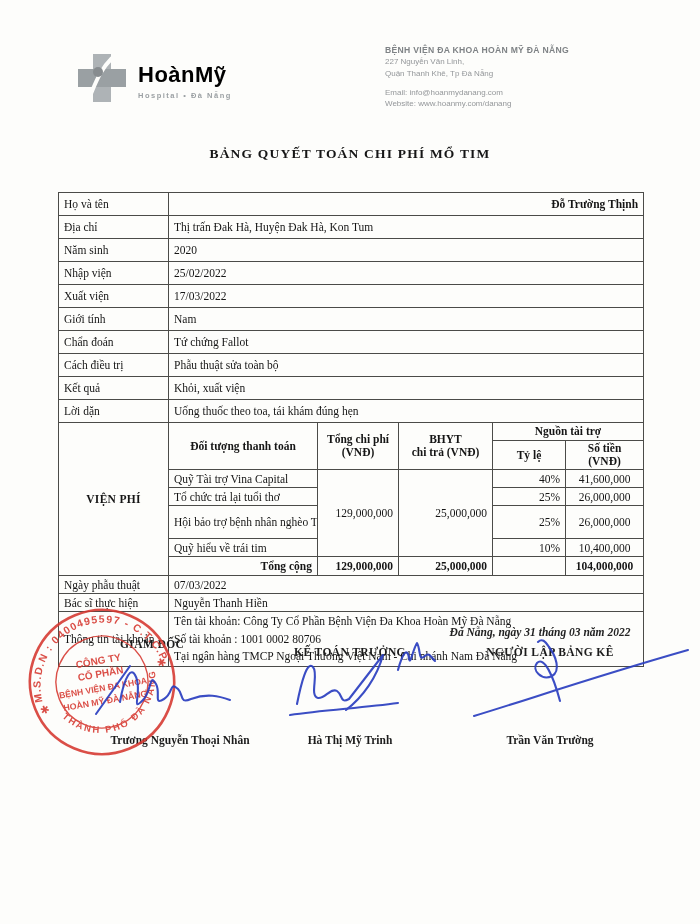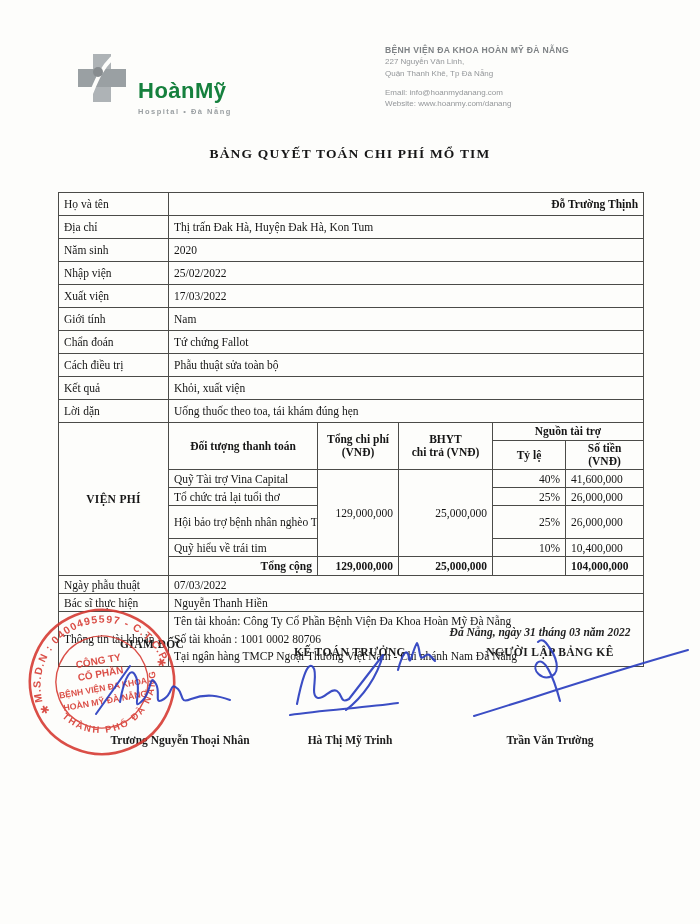--- a/index.html
+++ b/index.html
@@ -7,42 +7,42 @@
     position:relative;width:700px;height:924px;margin:0 auto;
     background:#fdfdfb;overflow:hidden;
     font-family:"Liberation Serif","DejaVu Serif",serif;
     color:#1c1c1c;
   }
   
   .letterhead{position:absolute;left:0;top:0;width:100%;height:130px;}
   .logo{position:absolute;left:76px;top:52px;display:flex;align-items:flex-start;
         font-family:"Liberation Sans","DejaVu Sans",sans-serif;}
   .logo .mark{width:52px;height:52px;position:relative;margin-right:10px;}
-  .logo .brand{font-size:22px;font-weight:bold;color:#15803d;letter-spacing:.5px;line-height:1;margin-top:28px;}
+  .logo .brand{font-size:22px;font-weight:bold;color:#000000;letter-spacing:.5px;line-height:1;margin-top:12px;}
   .logo .tagline{font-size:7.5px;font-weight:bold;color:#9ba0a3;letter-spacing:1.5px;margin-top:5px;}
   .hosp-info{position:absolute;left:385px;top:44px;width:270px;
              font-family:"Liberation Sans","DejaVu Sans",sans-serif;
              font-size:8px;line-height:1.45;color:#94979a;}
   .hosp-info .name{font-weight:bold;font-size:8.6px;color:#7e8285;letter-spacing:.3px;}
   .hosp-info .gap{height:7px;}
   
   .doc-title{position:absolute;left:0;top:146px;width:100%;text-align:center;
              font-size:13.5px;font-weight:bold;letter-spacing:1.2px;color:#161616;}
   
   table.doc-table{position:absolute;left:58px;top:192px;width:585px;
                   border-collapse:collapse;table-layout:fixed;
                   font-size:11.5px;color:#151515;}
   table.doc-table td{border:1px solid #4b4b48;padding:1px 5px;vertical-align:middle;
                      overflow:hidden;white-space:nowrap;}
   table.doc-table{border:1.5px solid #3c3c3a;}
   td.lbl{padding-left:5px;}
   td.val{padding-left:7px;}
   tr.info-row td{height:20px;}
   .center{text-align:right;}
-  .right{text-align:left;padding-right:4px;margin-top:44px;}
+  .right{text-align:center;padding-right:4px;margin-top:44px;}
   .bold{font-weight:bold;}
   td.hc{font-weight:bold;text-align:center;white-space:normal;line-height:1.15;}
   td.hc span{display:block;}
   td.section{font-weight:bold;text-align:center;font-size:11.5px;letter-spacing:.3px;}
   td.fundname{white-space:normal;line-height:1.25;padding-left:5px;}
   tr.ft-h1 td{height:15px;}
   tr.ft-h2 td{height:23px;}
   tr.fr1 td,tr.fr2 td,tr.fr4 td{height:15px;}
   tr.fr3 td{height:30px;}
   tr.total td{height:16px;font-weight:bold;}

